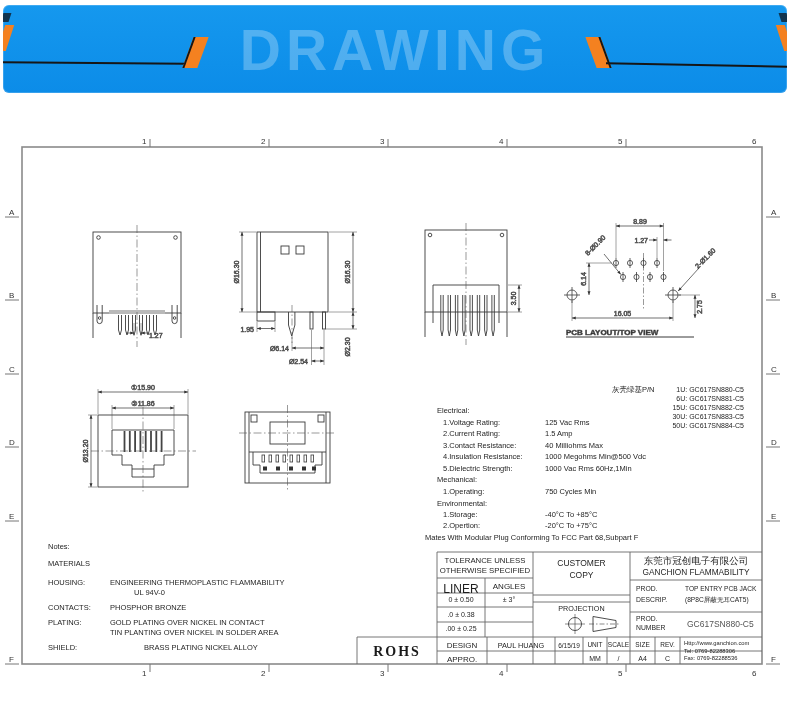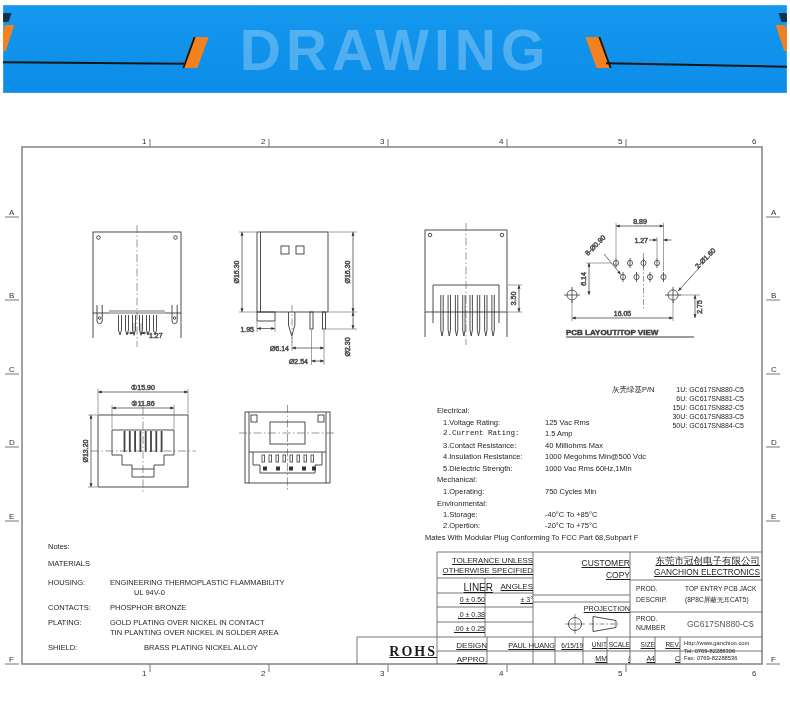--- a/index.html
+++ b/index.html
@@ -1,40 +1,40 @@
 <!DOCTYPE html>
 <html><head>
 <meta charset="utf-8">
 <style>
   html,body{margin:0;padding:0;background:#fff;}
   .page{position:relative;width:790px;height:712px;background:#fff;overflow:hidden;
         font-family:"Liberation Sans",sans-serif;}
   
   .banner{position:absolute;left:3px;top:5px;width:784px;height:88px;
-          background:linear-gradient(180deg,#1598ee,#0c8ce8);border-radius:0;overflow:hidden;
+          background:linear-gradient(180deg,#1598ee,#0c8ce8);border-radius:6px;overflow:hidden;
           box-shadow:inset 0 0 0 1px rgba(255,255,255,.18);}
   .watermark{position:absolute;left:0;top:12px;width:100%;text-align:center;
              font-weight:bold;font-size:57px;letter-spacing:5px;color:rgba(255,255,255,.27);}
   .banner-title{position:absolute;left:0;top:25px;width:100%;text-align:center;
                 font-weight:bold;font-size:43px;letter-spacing:6px;color:#ffffff;
                 text-shadow:0 2px 3px rgba(0,0,0,.18);}
   .deco{position:absolute;}
   .line-l{left:0;top:57px;width:183px;height:2px;background:#161616;transform:rotate(.4deg);}
   .slash-l{left:185px;top:32px;width:13px;height:31px;background:#f48120;transform:skewX(-20deg);border-left:2px solid #161616;}
   .slash-r{left:588px;top:32px;width:13px;height:31px;background:#f48120;transform:skewX(20deg);border-right:2px solid #161616;}
   .line-r{left:603px;top:59px;width:187px;height:2px;background:#161616;transform:rotate(1.1deg);}
   .edge-l1{left:-2px;top:20px;width:9px;height:26px;background:#f48120;transform:skewX(-18deg);}
   .edge-l2{left:-1px;top:8px;width:8px;height:9px;background:#10344f;transform:skewX(-18deg);}
   .edge-r1{right:-2px;top:20px;width:9px;height:26px;background:#f48120;transform:skewX(18deg);}
   .edge-r2{right:-1px;top:8px;width:8px;height:9px;background:#10344f;transform:skewX(18deg);}
   
   .sheet{position:absolute;left:0;top:95px;width:790px;height:617px;}
   .sheet svg{position:absolute;left:0;top:0;}
   .t{position:absolute;white-space:nowrap;line-height:1.25;font-size:7.5px;color:#1e1e1e;}
-  .c{text-align:right;text-decoration:underline;}
+  .c{text-align:center;}
   .tiny{font-size:6.5px;}
   .mono-num{font-size:7px;}
   .rohs{font-family:"Liberation Serif",serif;font-weight:bold;font-size:14px;letter-spacing:2px;color:#1a1a1a;}
   svg text{font-family:"Liberation Sans",sans-serif;fill:#222;}
   .dt{font-size:7px;}
   .gl{font-size:8px;fill:#333;}
   .pcbt{font-size:8px;font-weight:bold;}
 </style>
 </head>
 <body>
@@ -360,21 +360,21 @@
     <div class="t" style="left:612px;top:290px;">灰壳绿基P/N</div>
     <div class="t mono-num" style="left:640px;top:291px;width:104px;text-align:right;">1U: GC617SN880-C5</div>
     <div class="t mono-num" style="left:640px;top:300px;width:104px;text-align:right;">6U: GC617SN881-C5</div>
     <div class="t mono-num" style="left:640px;top:309px;width:104px;text-align:right;">15U: GC617SN882-C5</div>
     <div class="t mono-num" style="left:640px;top:318px;width:104px;text-align:right;">30U: GC617SN883-C5</div>
     <div class="t mono-num" style="left:640px;top:327px;width:104px;text-align:right;">50U: GC617SN884-C5</div>
 
     <div class="t" style="left:437px;top:311px;">Electrical:</div>
     <div class="t" style="left:443px;top:323px;text-align:center;">1.Voltage Rating:</div>
     <div class="t" style="left:545px;top:323px;">125 Vac Rms</div>
-    <div class="t" style="left:443px;top:334px;font-family:Liberation Mono, monospace;">2.Current Rating:</div>
+    <div class="t" style="left:443px;top:334px;">2.Current Rating:</div>
     <div class="t" style="left:545px;top:334px;">1.5 Amp</div>
     <div class="t" style="left:443px;top:346px;">3.Contact Resistance:</div>
     <div class="t" style="left:545px;top:346px;">40 Milliohms Max</div>
     <div class="t" style="left:443px;top:357px;">4.Insulation Resistance:</div>
     <div class="t" style="left:545px;top:357px;">1000 Megohms Min@500 Vdc</div>
     <div class="t" style="left:443px;top:369px;">5.Dielectric Strength:</div>
     <div class="t" style="left:545px;top:369px;">1000 Vac Rms 60Hz,1Min</div>
     <div class="t" style="left:437px;top:380px;">Mechanical:</div>
     <div class="t" style="left:443px;top:392px;">1.Operating:</div>
     <div class="t" style="left:545px;top:392px;">750 Cycles Min</div>
@@ -393,31 +393,31 @@
     <div class="t" style="left:48px;top:508px;">CONTACTS:</div>
     <div class="t" style="left:110px;top:508px;">PHOSPHOR BRONZE</div>
     <div class="t" style="left:48px;top:523px;">PLATING:</div>
     <div class="t" style="left:110px;top:523px;">GOLD PLATING OVER NICKEL IN CONTACT</div>
     <div class="t" style="left:110px;top:533px;">TIN PLANTING OVER NICKEL IN SOLDER AREA</div>
     <div class="t" style="left:48px;top:548px;">SHIELD:</div>
     <div class="t" style="left:110px;top:548px;padding-left:34px;">BRASS PLATING NICKEL ALLOY</div>
 
     <div class="t c" style="left:437px;top:461px;width:96px;font-size:7.8px;">TOLERANCE UNLESS</div>
     <div class="t c" style="left:437px;top:471px;width:96px;font-size:7.8px;">OTHERWISE SPECIFIED</div>
-    <div class="t c" style="left:437px;top:487px;width:48px;font-size:10px;padding-left:8px;">LINER</div>
+    <div class="t c" style="left:437px;top:487px;width:48px;font-size:12px;">LINER</div>
     <div class="t c" style="left:485px;top:487px;width:48px;font-size:8px;">ANGLES</div>
     <div class="t c" style="left:437px;top:501px;width:48px;font-size:7px;">0  ±  0.50</div>
     <div class="t c" style="left:485px;top:501px;width:48px;font-size:7px;">±  3°</div>
     <div class="t c" style="left:437px;top:516px;width:48px;font-size:7px;">.0  ±  0.38</div>
     <div class="t c" style="left:437px;top:530px;width:48px;font-size:7px;">.00 ±  0.25</div>
     <div class="t c" style="left:533px;top:463px;width:97px;font-size:8.5px;">CUSTOMER</div>
     <div class="t c" style="left:533px;top:475px;width:97px;font-size:8.5px;">COPY</div>
     <div class="t c" style="left:533px;top:509px;width:97px;font-size:7.2px;">PROJECTION</div>
     <div class="t c" style="left:632px;top:460px;width:128px;font-size:9.5px;">东莞市冠创电子有限公司</div>
-    <div class="t c" style="left:632px;top:472px;width:128px;font-size:8.3px;">GANCHION ELECTRONICS</div>
+    <div class="t c" style="left:632px;top:472px;width:128px;font-size:8.3px;">GANCHION FLAMMABILITY</div>
     <div class="t" style="left:636px;top:490px;font-size:6.8px;">PROD.</div>
     <div class="t" style="left:636px;top:501px;font-size:6.8px;">DESCRIP.</div>
     <div class="t" style="left:685px;top:490px;font-size:6.6px;">TOP ENTRY PCB JACK</div>
     <div class="t" style="left:685px;top:501px;font-size:6.6px;">(8P8C屏蔽无耳CAT5)</div>
     <div class="t" style="left:636px;top:520px;font-size:6.8px;">PROD.</div>
     <div class="t" style="left:636px;top:529px;font-size:6.8px;">NUMBER</div>
     <div class="t" style="left:687px;top:524px;font-size:8.5px;color:#555;">GC617SN880-C5</div>
     <div class="t c rohs" style="left:357px;top:548px;width:80px;">ROHS</div>
     <div class="t c" style="left:437px;top:546px;width:50px;font-size:8px;">DESIGN</div>
     <div class="t c" style="left:487px;top:546px;width:68px;font-size:7.3px;">PAUL HUANG</div>

